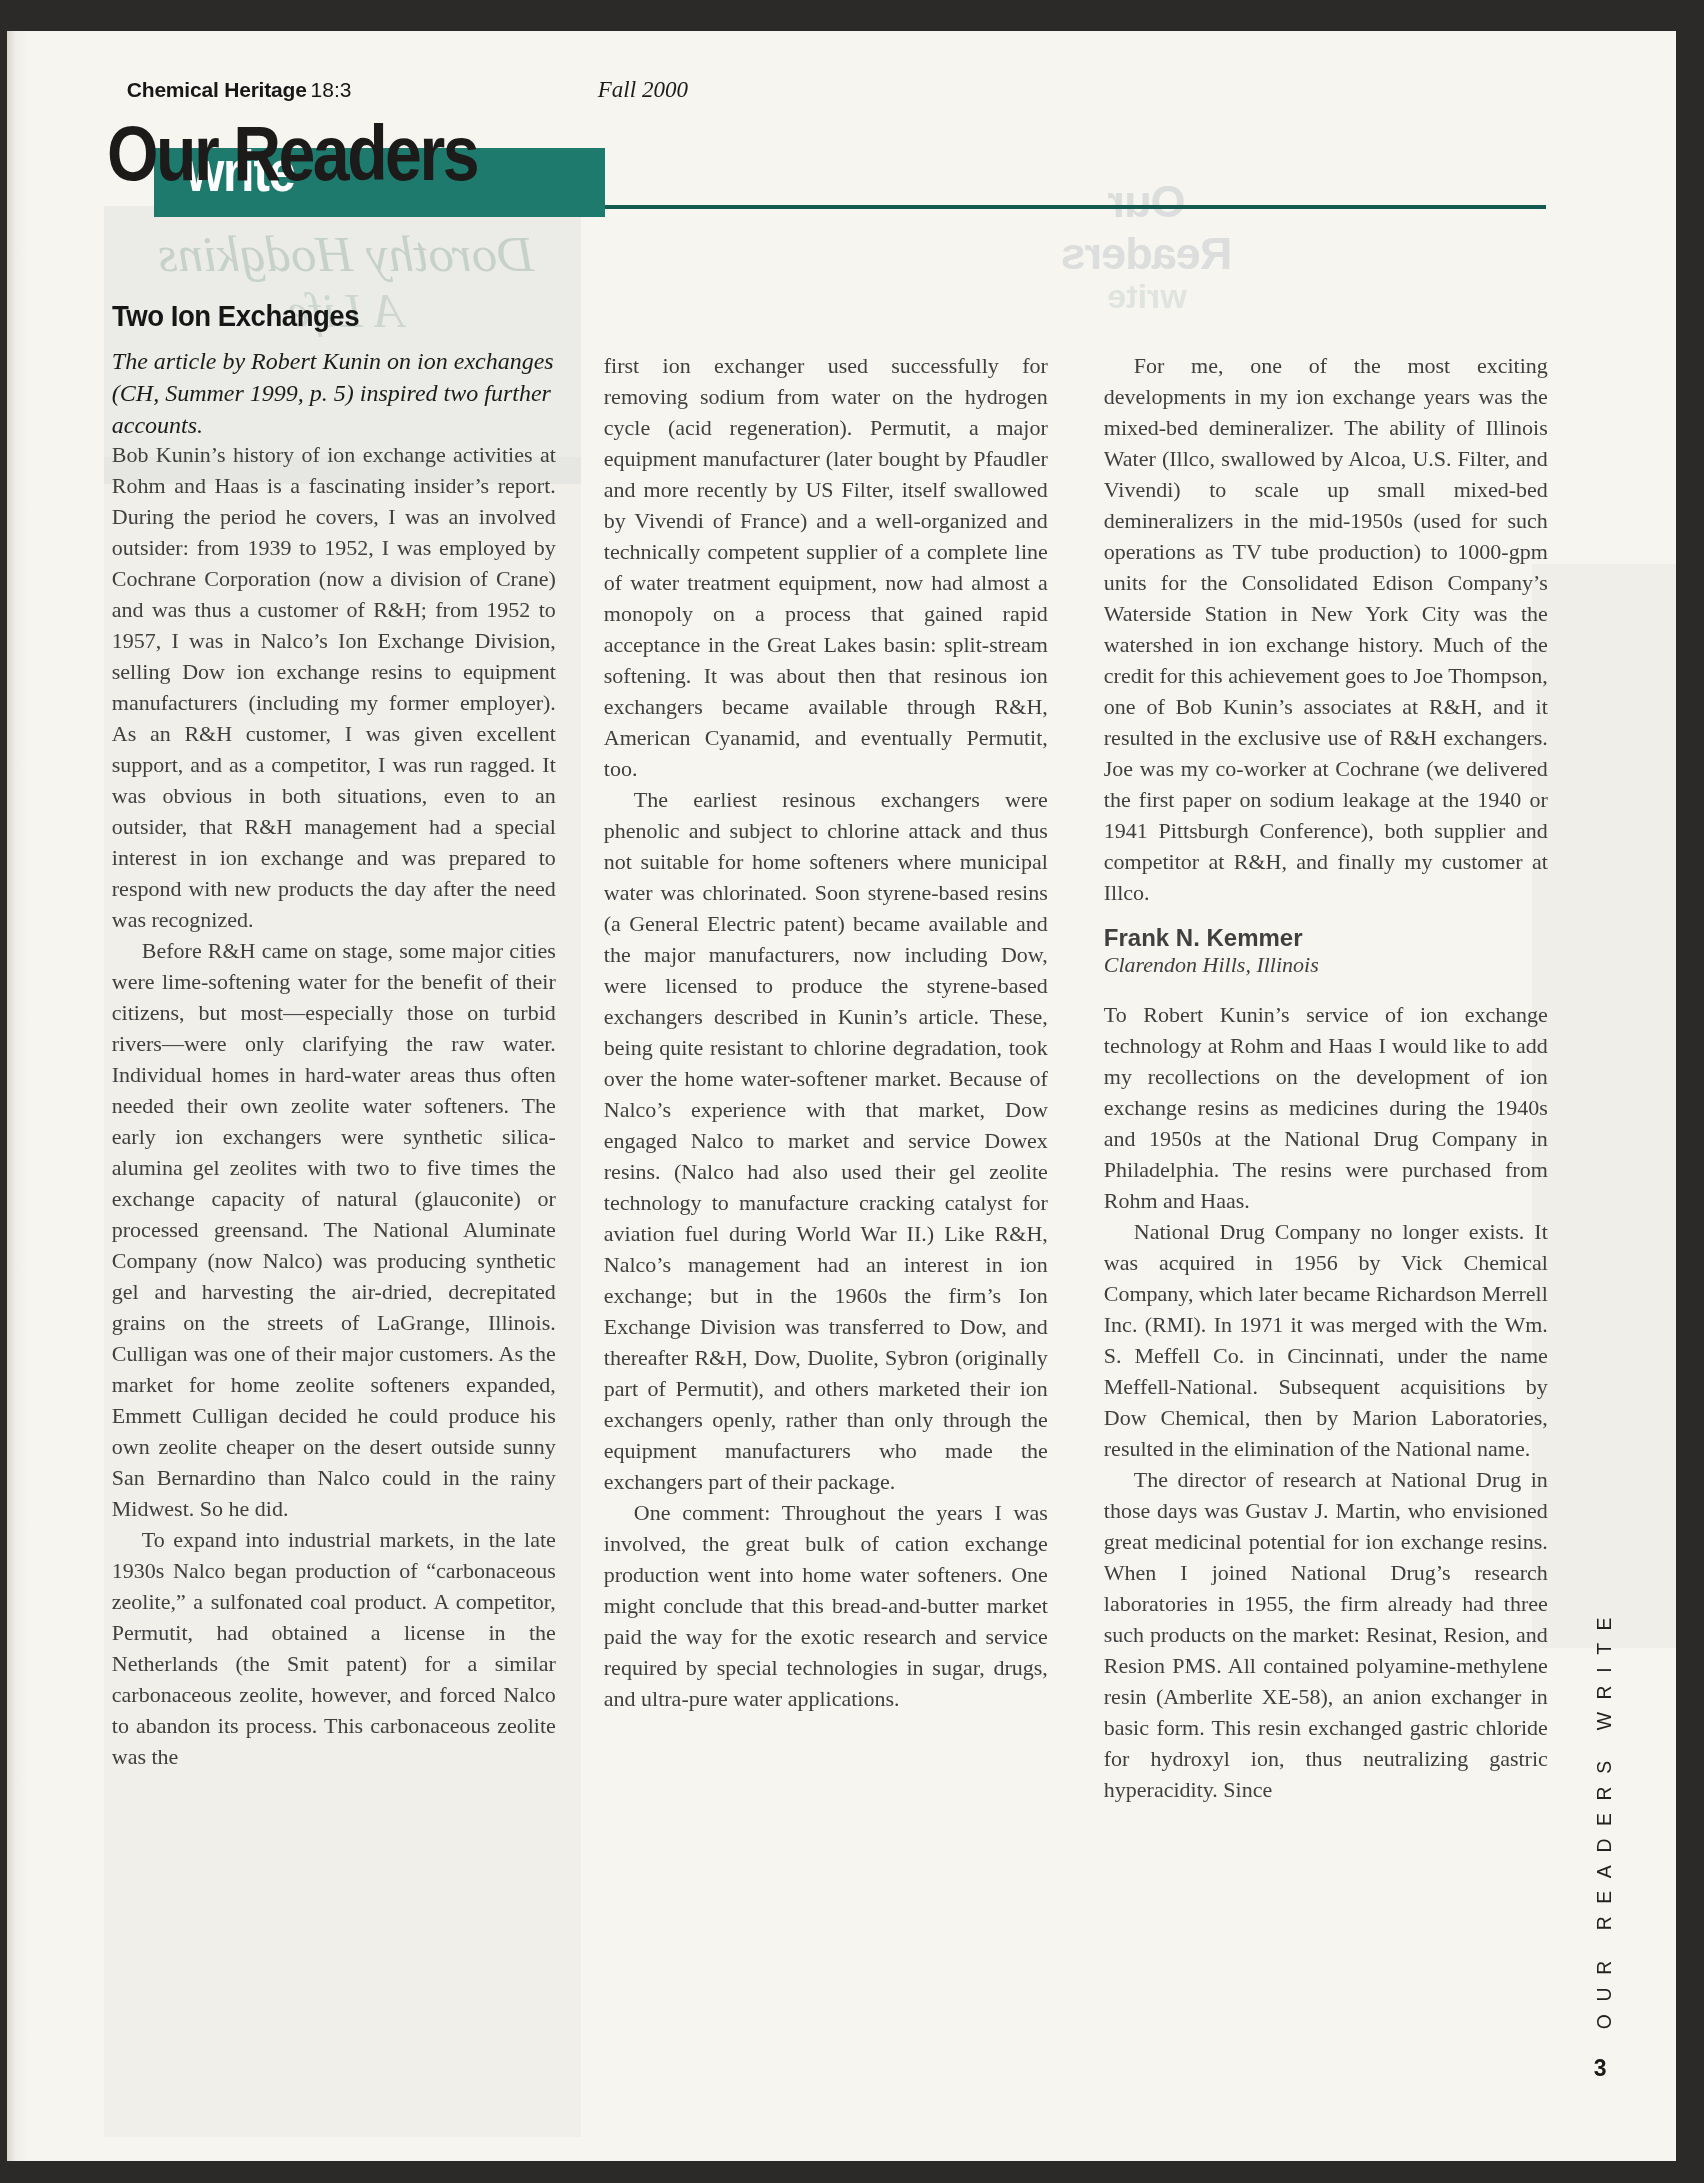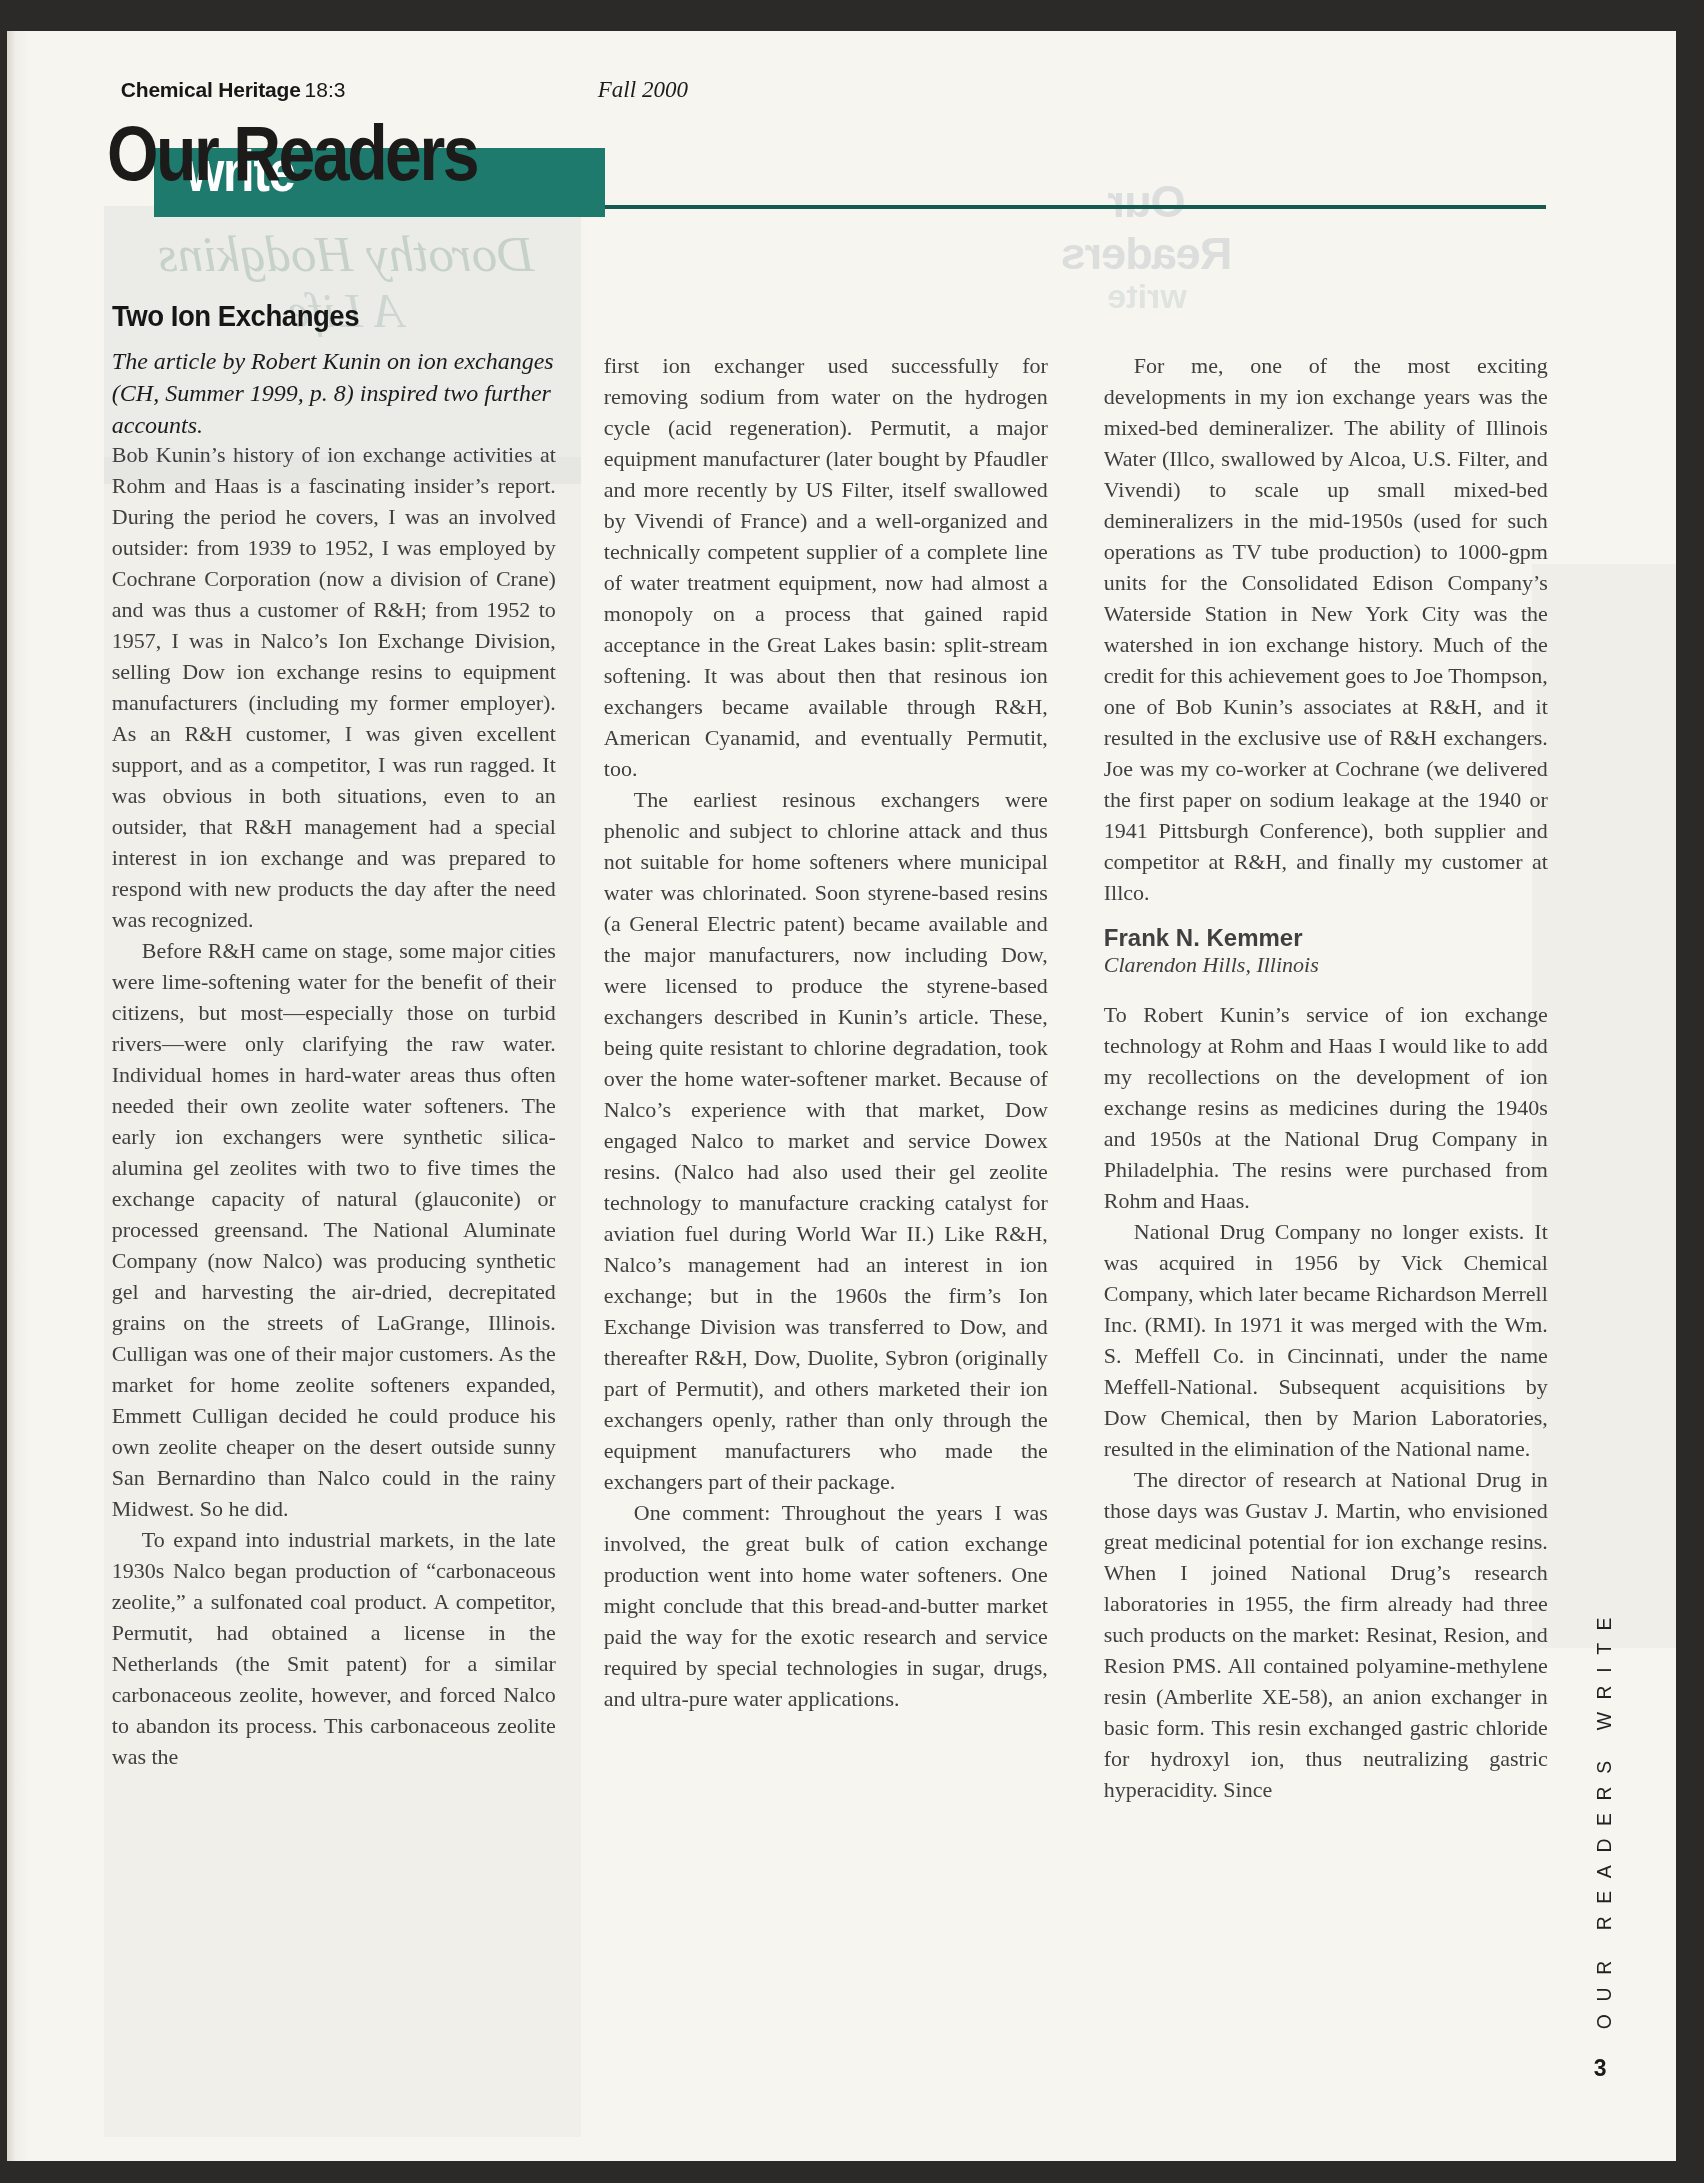--- a/index.html
+++ b/index.html
@@ -17,21 +17,21 @@
   }
   .gutter-shade {
     position:absolute; left:0; top:0; width:22px; height:100%;
     background:linear-gradient(to right, #d9d6cd 0px, #efeee9 8.7px, rgba(247,245,240,0) 22px);
   }
   .tint { position:absolute; pointer-events:none; }
   .tint-1 { left:97px; top:175px; width:477px; height:278px; background:#ebebe7; }
   .tint-2 { left:97px; top:426px; width:477px; height:1680px; background:rgba(205,210,198,0.16); }
   .tint-3 { left:1525px; top:533px; width:144px; height:1084px; background:rgba(212,213,207,0.22); }
 
-  .masthead { position:absolute; top:47px; left:114px; font-family:"Liberation Sans", sans-serif; font-size:21px; color:#171717; }
+  .masthead { position:absolute; top:47px; left:120px; font-family:"Liberation Sans", sans-serif; font-size:21px; color:#171717; }
   .masthead .journal { font-weight:bold; letter-spacing:-0.2px; }
   .masthead .issue { font-weight:normal; margin-left:3.9px; }
   .season { position:absolute; top:46px; left:591px; font-family:"Liberation Serif", serif; font-style:italic; font-size:23px; color:#1d1d1d; }
 
   .banner-title {
     position:absolute; left:100px; top:77px;
     font-family:"Liberation Sans", sans-serif; font-weight:bold;
     font-size:77px; letter-spacing:-2.9px; color:#1c1b1a;
     transform:scale(0.86,1.02); transform-origin:left top;
     z-index:3; white-space:nowrap;
@@ -112,21 +112,21 @@
     <div class="g2">write</div>
   </div>
 
   <div class="banner-title">Our Readers</div>
   <div class="write-box">
     <div class="write-label">write</div>
   </div>
   <div class="teal-rule"></div>
 
   <div class="article-heading">Two Ion Exchanges</div>
-  <div class="article-intro">The article by Robert Kunin on ion exchanges (CH, Summer 1999, p. 8) inspired two further accounts.</div>
+  <div class="article-intro">The article by Robert Kunin on ion exchanges (CH, Summer 1999, p. 5) inspired two further accounts.</div>
 
   <div class="col col-1">
       <p class="para">Bob Kunin’s history of ion exchange activities at Rohm and Haas is a fascinating insider’s report. During the period he covers, I was an involved outsider: from 1939 to 1952, I was employed by Cochrane Corporation (now a division of Crane) and was thus a customer of R&amp;H; from 1952 to 1957, I was in Nalco’s Ion Exchange Division, selling Dow ion exchange resins to equipment manufacturers (including my former employer). As an R&amp;H customer, I was given excellent support, and as a competitor, I was run ragged. It was obvious in both situations, even to an outsider, that R&amp;H management had a special interest in ion exchange and was prepared to respond with new products the day after the need was recognized.</p>
       <p class="para indent">Before R&amp;H came on stage, some major cities were lime-softening water for the benefit of their citizens, but most—especially those on turbid rivers—were only clarifying the raw water. Individual homes in hard-water areas thus often needed their own zeolite water softeners. The early ion exchangers were synthetic silica-alumina gel zeolites with two to five times the exchange capacity of natural (glauconite) or processed greensand. The National Aluminate Company (now Nalco) was producing synthetic gel and harvesting the air-dried, decrepitated grains on the streets of LaGrange, Illinois. Culligan was one of their major customers. As the market for home zeolite softeners expanded, Emmett Culligan decided he could produce his own zeolite cheaper on the desert outside sunny San Bernardino than Nalco could in the rainy Midwest. So he did.</p>
       <p class="para indent">To expand into industrial markets, in the late 1930s Nalco began production of “carbonaceous zeolite,” a sulfonated coal product. A competitor, Permutit, had obtained a license in the Netherlands (the Smit patent) for a similar carbonaceous zeolite, however, and forced Nalco to abandon its process. This carbonaceous zeolite was the</p>
     </div>
   <div class="col col-2">
       <p class="para">first ion exchanger used successfully for removing sodium from water on the hydrogen cycle (acid regeneration). Permutit, a major equipment manufacturer (later bought by Pfaudler and more recently by US Filter, itself swallowed by Vivendi of France) and a well-organized and technically competent supplier of a complete line of water treatment equipment, now had almost a monopoly on a process that gained rapid acceptance in the Great Lakes basin: split-stream softening. It was about then that resinous ion exchangers became available through R&amp;H, American Cyanamid, and eventually Permutit, too.</p>
       <p class="para indent">The earliest resinous exchangers were phenolic and subject to chlorine attack and thus not suitable for home softeners where municipal water was chlorinated. Soon styrene-based resins (a General Electric patent) became available and the major manufacturers, now including Dow, were licensed to produce the styrene-based exchangers described in Kunin’s article. These, being quite resistant to chlorine degradation, took over the home water-softener market. Because of Nalco’s experience with that market, Dow engaged Nalco to market and service Dowex resins. (Nalco had also used their gel zeolite technology to manufacture cracking catalyst for aviation fuel during World War II.) Like R&amp;H, Nalco’s management had an interest in ion exchange; but in the 1960s the firm’s Ion Exchange Division was transferred to Dow, and thereafter R&amp;H, Dow, Duolite, Sybron (originally part of Permutit), and others marketed their ion exchangers openly, rather than only through the equipment manufacturers who made the exchangers part of their package.</p>
       <p class="para indent">One comment: Throughout the years I was involved, the great bulk of cation exchange production went into home water softeners. One might conclude that this bread-and-butter market paid the way for the exotic research and service required by special technologies in sugar, drugs, and ultra-pure water applications.</p>

